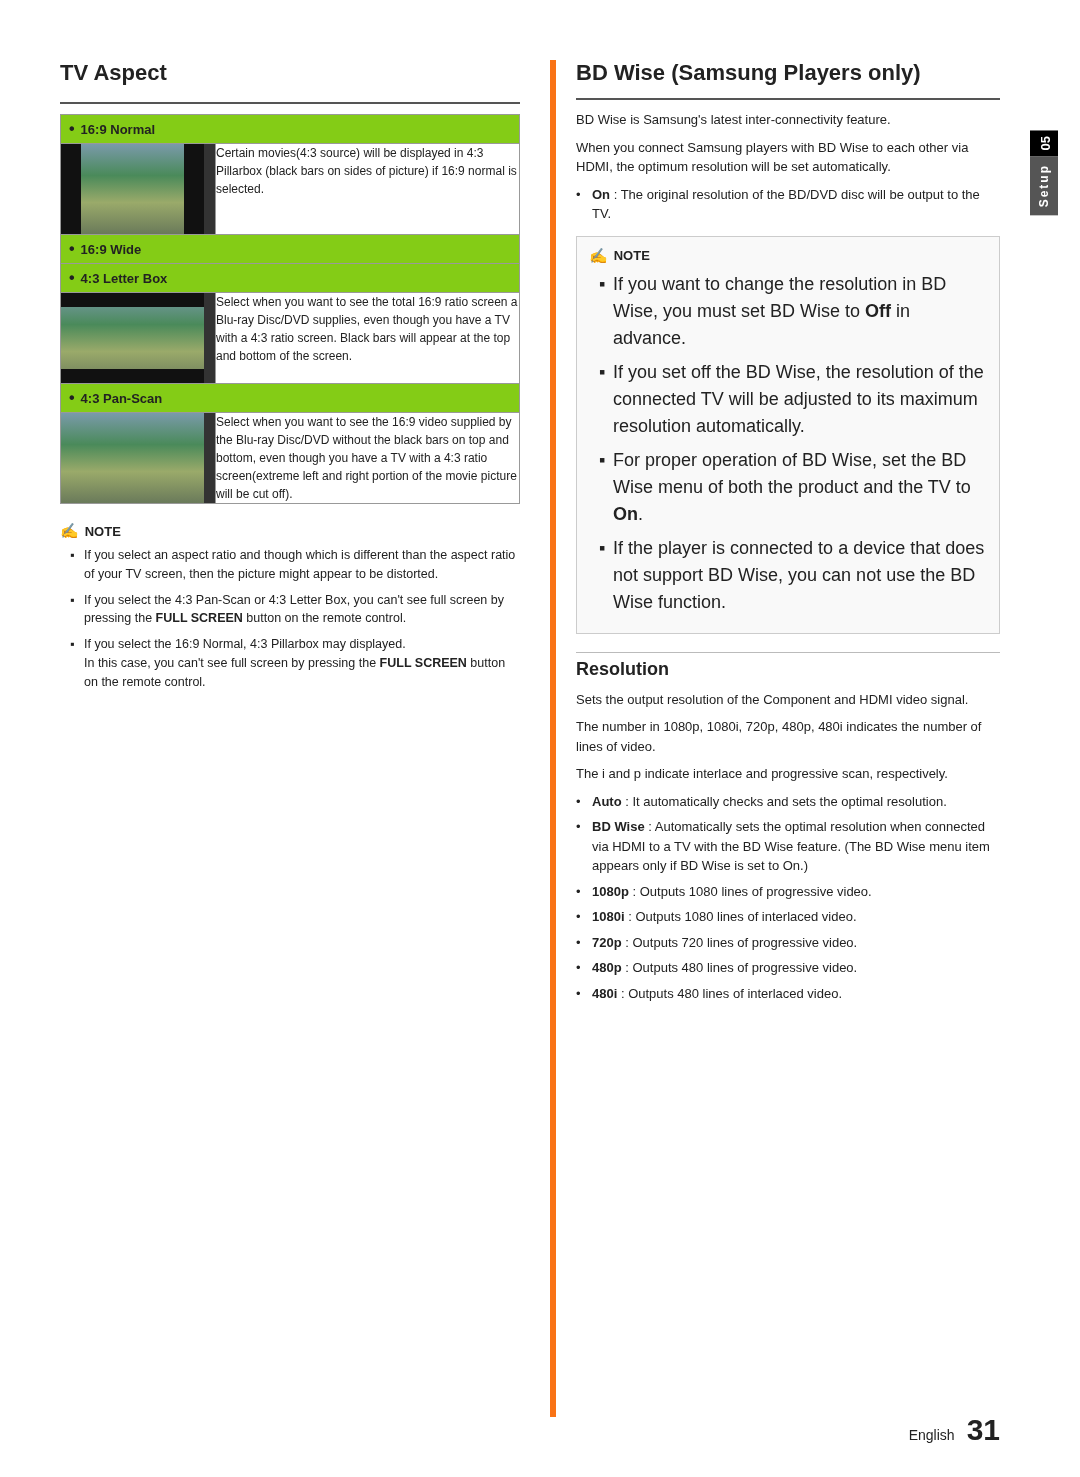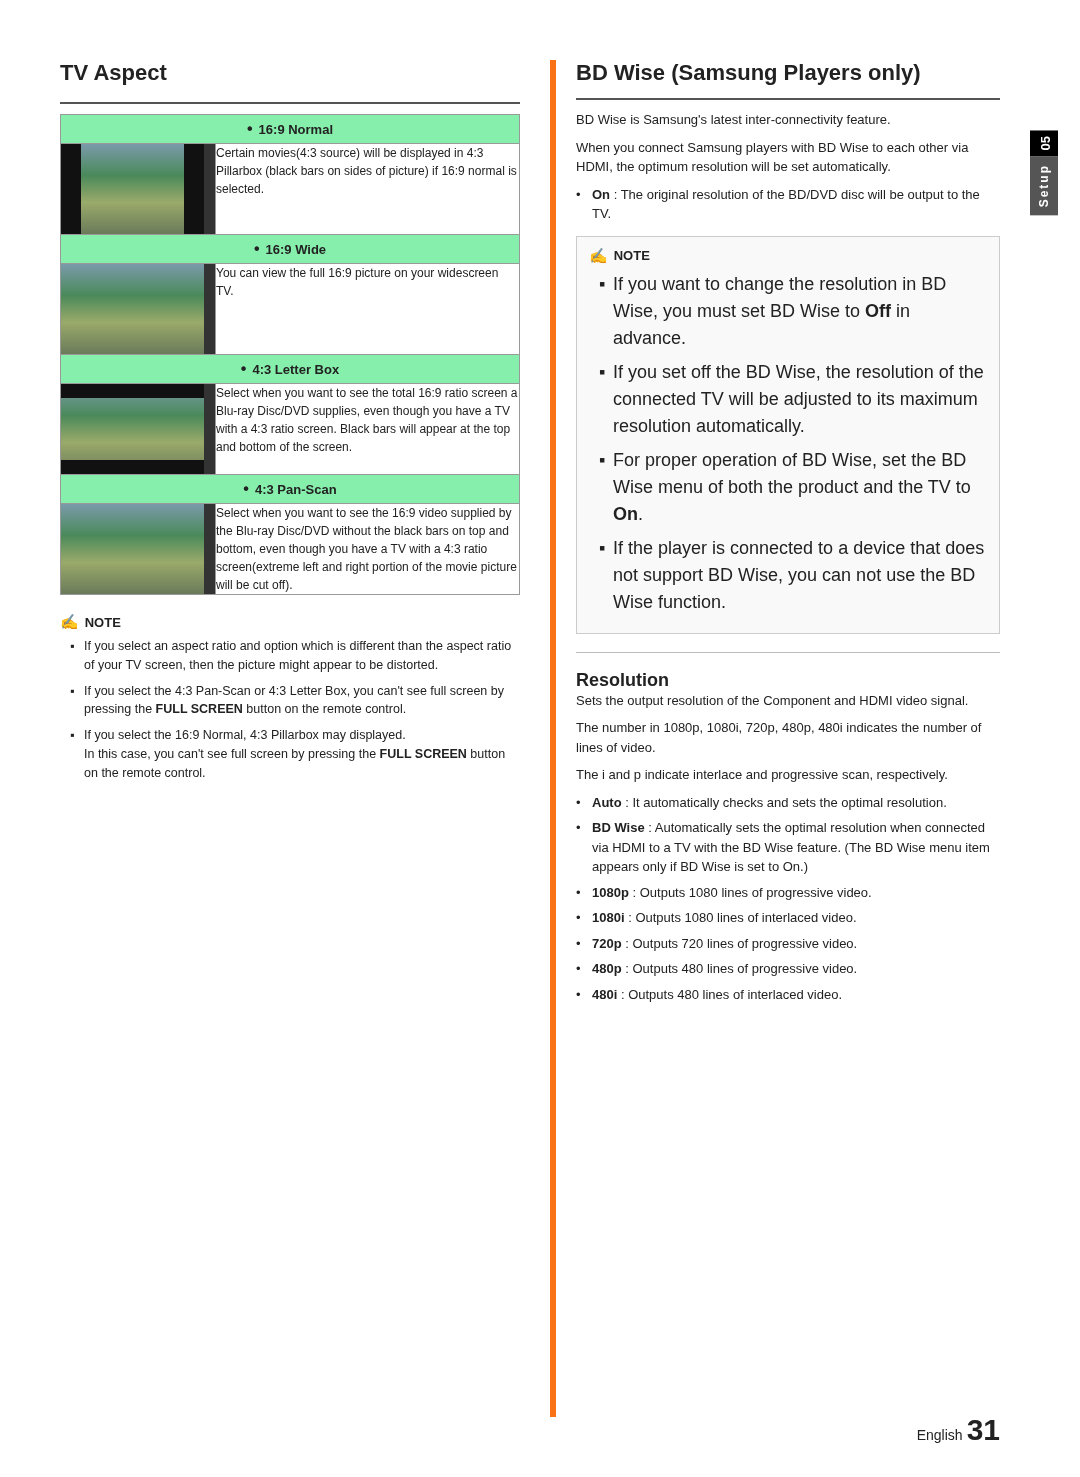--- a/index.html
+++ b/index.html
@@ -46,28 +46,27 @@
       border-collapse: collapse;
       border: 1px solid #999;
       margin-bottom: 18px;
     }
     .aspect-table td {
       border: 1px solid #999;
       vertical-align: top;
       padding: 0;
     }
     .aspect-row-header {
-      background: #86efac;
+      background: #84cc16;
       padding: 5px 8px;
       font-weight: bold;
       font-size: 13px;
       display: flex;
       align-items: center;
       gap: 6px;
-      justify-content: center;
     }
     .aspect-row-header::before {
       content: "•";
       font-size: 16px;
     }
     .aspect-header-cell {
       padding: 0;
     }
     .img-cell {
       width: 155px;
@@ -204,21 +203,22 @@
     }
     .bd-note-list li::before {
       content: "▪";
       position: absolute;
       left: 0;
       top: 0;
     }
     .resolution-title {
       font-size: 18px;
       font-weight: bold;
-      padding-top: 17px;
+      margin-bottom: 10px;
+      padding-top: 6px;
       border-top: 1px solid #bbb;
     }
     
     .side-tab {
       position: absolute;
       right: 0;
       top: 130px;
       width: 32px;
       display: flex;
       flex-direction: column;
@@ -250,21 +250,21 @@
       letter-spacing: 2px;
     }
     
     .footer {
       position: absolute;
       bottom: 30px;
       right: 60px;
       font-size: 14px;
       display: flex;
       align-items: baseline;
-      gap: 4px;
+      gap: 12px;
     }
     .footer-page {
       font-size: 30px;
       font-weight: bold;
     }
     
     .divider {
       border: none;
       border-top: 2px solid #555;
       margin-bottom: 10px;
@@ -301,28 +301,20 @@
             </td>
             <td class="desc-cell">Certain movies(4:3 source) will be displayed in 4:3 Pillarbox (black bars on sides of picture) if 16:9 normal is selected.</td>
           </tr>
 
           <tr>
             <td colspan="2" class="aspect-header-cell">
               <div class="aspect-row-header">
                 <span>16:9 Wide</span>
               </div>
             </td>
-          </tr>
-          <tr>
-            <td class="img-cell">
-              <div class="img-placeholder">
-                <div class="dog-img" style="width:100%;height:100%;background:linear-gradient(180deg,#7a9aaa 0%,#4a8a5a 35%,#9aaa6a 65%,#6a7a5a 100%);"></div>
-              </div>
-            </td>
-            <td class="desc-cell">You can view the full 16:9 picture on your widescreen TV.</td>
           </tr>
 
           <tr>
             <td colspan="2" class="aspect-header-cell">
               <div class="aspect-row-header">
                 <span>4:3 Letter Box</span>
               </div>
             </td>
           </tr>
           <tr>
@@ -353,21 +345,21 @@
           </tr>
         </tbody>
       </table>
 
       <div class="note-section">
         <div class="note-title">
           <span class="note-icon">✍</span>
           <span>NOTE</span>
         </div>
         <ul class="note-list">
-          <li>If you select an aspect ratio and option which is different than the aspect ratio of your TV screen, then the picture might appear to be distorted.</li>
+          <li>If you select an aspect ratio and though which is different than the aspect ratio of your TV screen, then the picture might appear to be distorted.</li>
           <li>If you select the 4:3 Pan-Scan or 4:3 Letter Box, you can't see full screen by pressing the <strong>FULL SCREEN</strong> button on the remote control.</li>
           <li>If you select the 16:9 Normal, 4:3 Pillarbox may displayed.<br>In this case, you can't see full screen by pressing the <strong>FULL SCREEN</strong> button on the remote control.</li>
         </ul>
       </div>
     </div>
   </div>
 
   <div class="right-col">
 
     <div>

